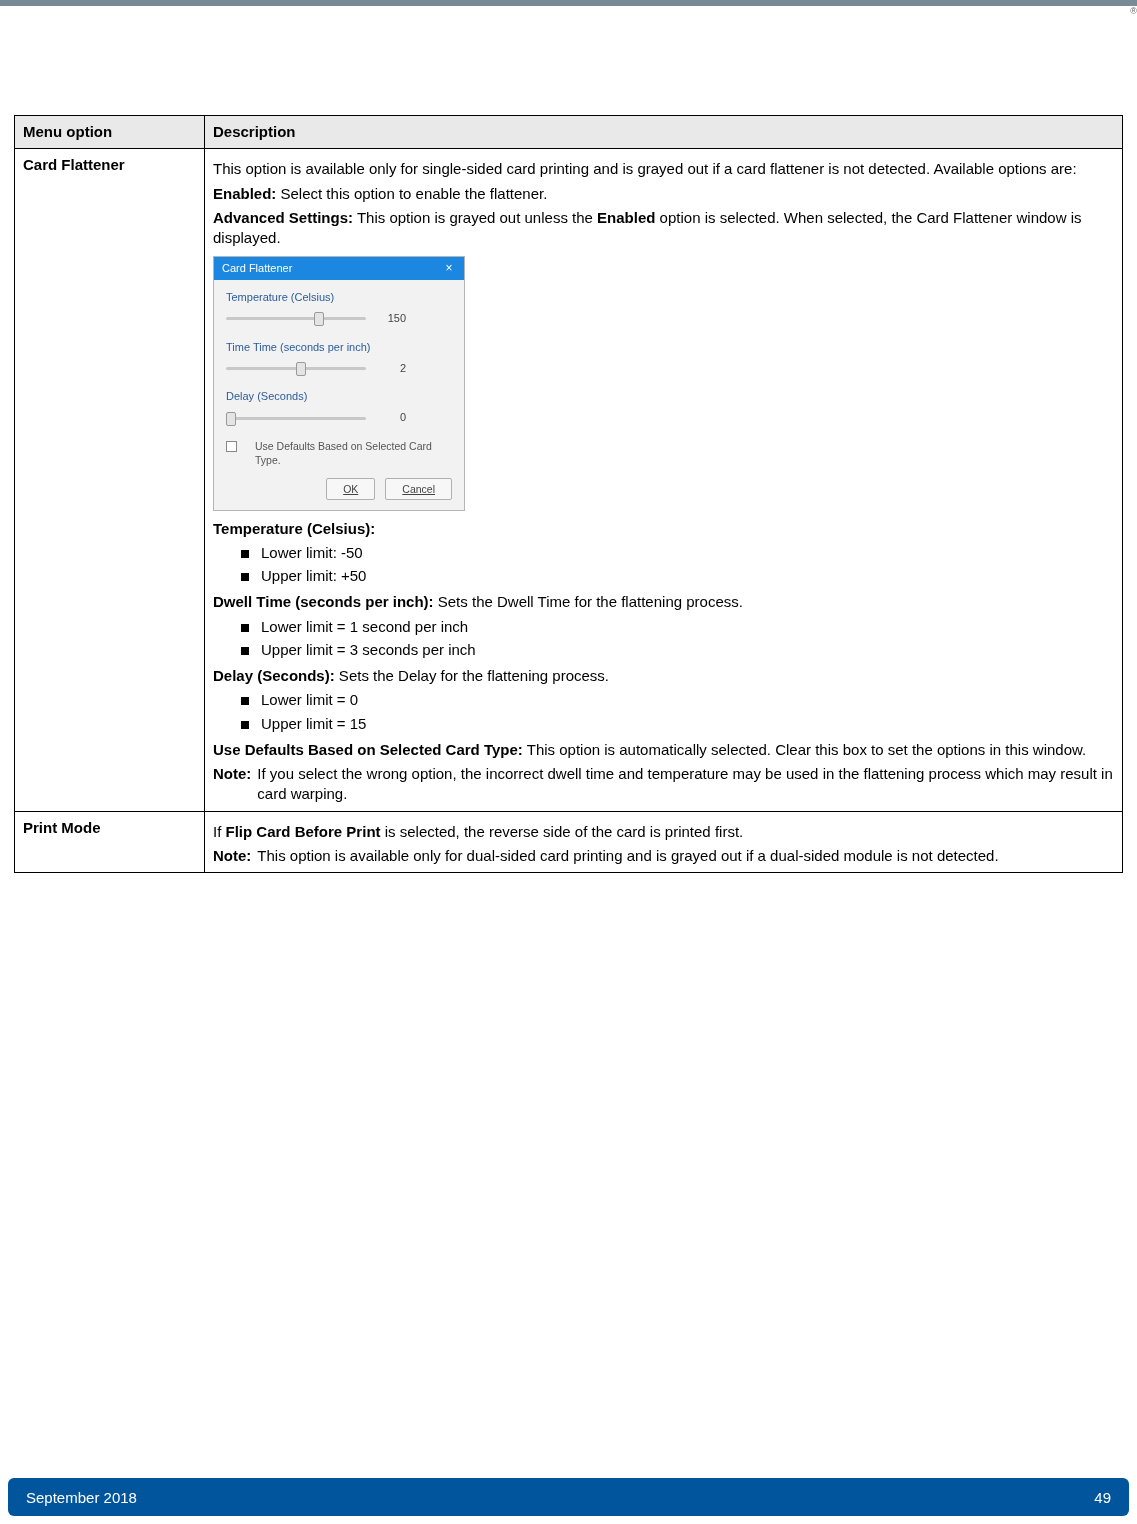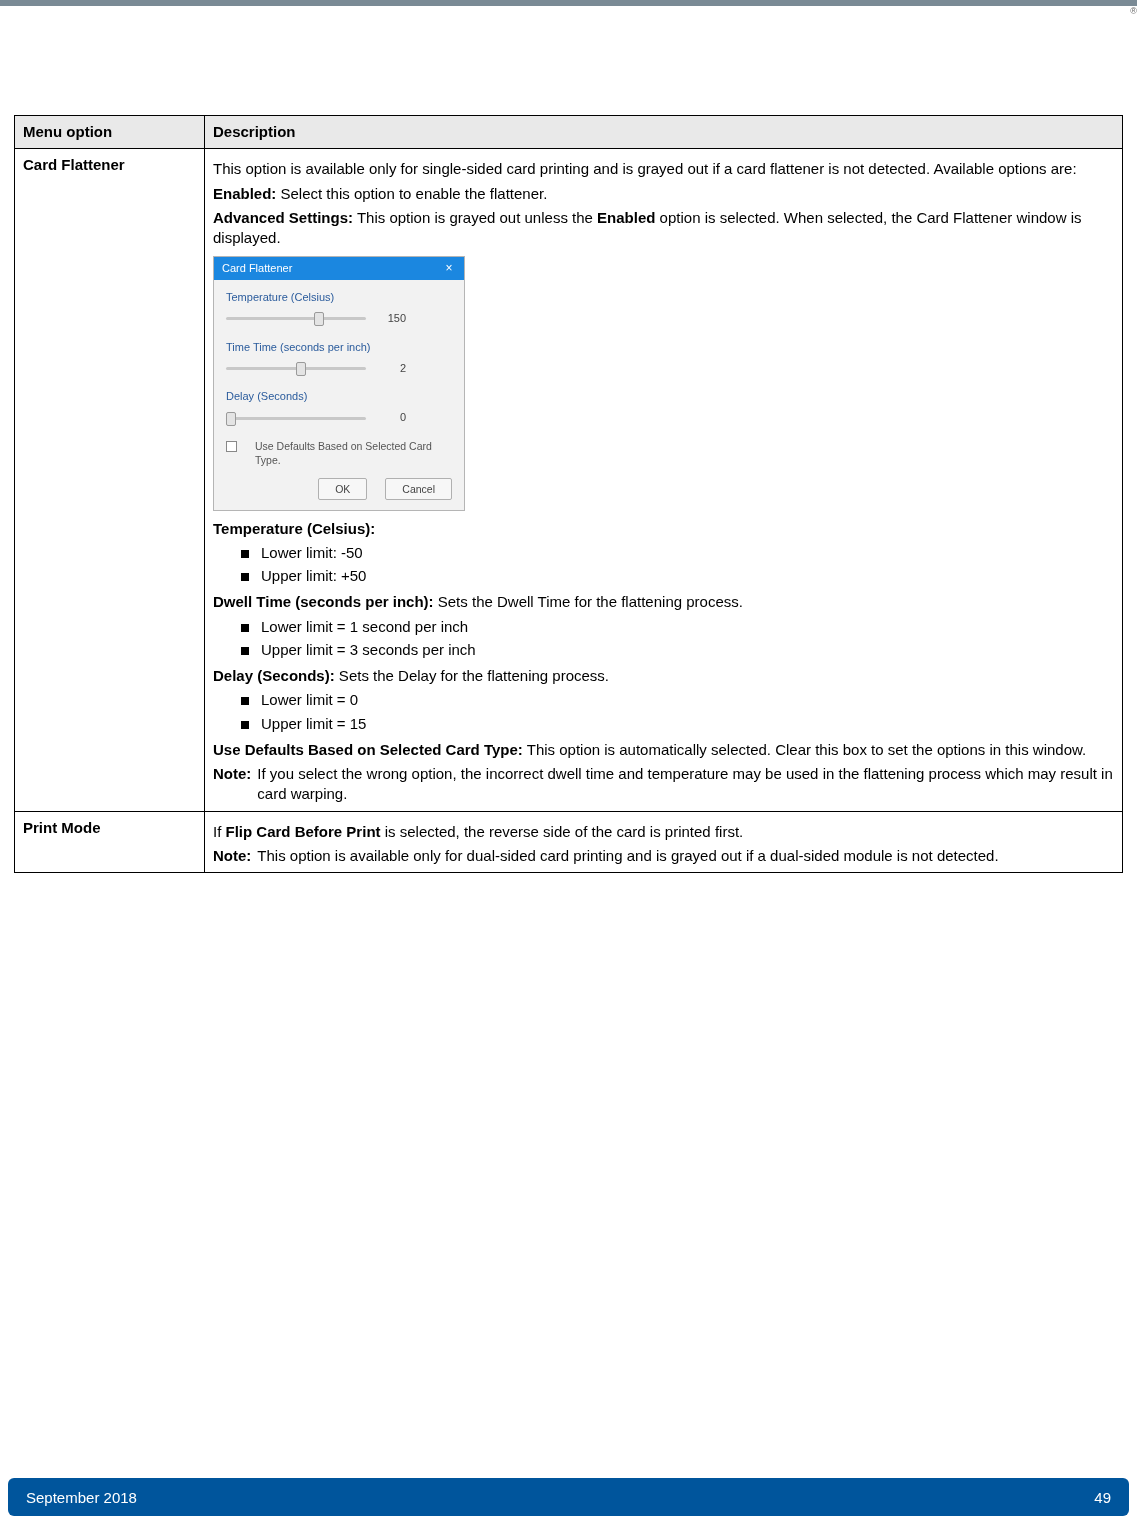--- a/index.html
+++ b/index.html
@@ -91,21 +91,21 @@
     position: absolute; top: 6px; left: 0; right: 0; height: 3px;
     background: #c8c8c8; border-radius: 2px;
   }
   .slider-thumb {
     position: absolute; top: 1px; width: 10px; height: 14px;
     background: #e4e4e4; border: 1px solid #9a9a9a; border-radius: 2px;
   }
   .slider-val { font-size: 11px; color: #444; width: 32px; text-align: right; }
   .dlg-check { display: flex; align-items: flex-start; gap: 18px; font-size: 10.5px; color: #555; }
   .chkbox { width: 11px; height: 11px; border: 1px solid #888; background: #fff; margin-top: 2px; flex: 0 0 auto;}
-  .dlg-buttons { display: flex; gap: 18px; justify-content: flex-end; margin-top: 10px; }
+  .dlg-buttons { display: flex; gap: 10px; justify-content: flex-end; margin-top: 10px; text-decoration: underline; }
   .dlg-btn {
     font-size: 10.5px; padding: 3px 16px; background: #f7f7f7;
     border: 1px solid #b0b0b0; border-radius: 2px; color: #444;
   }
 
   .footer-bar {
     position: absolute; left: 8px; right: 8px; bottom: 8px; height: 38px;
     background: #00559c; border-radius: 6px; color: #fff;
     display: flex; align-items: center; justify-content: space-between;
     padding: 0 18px; font-size: 15px;

